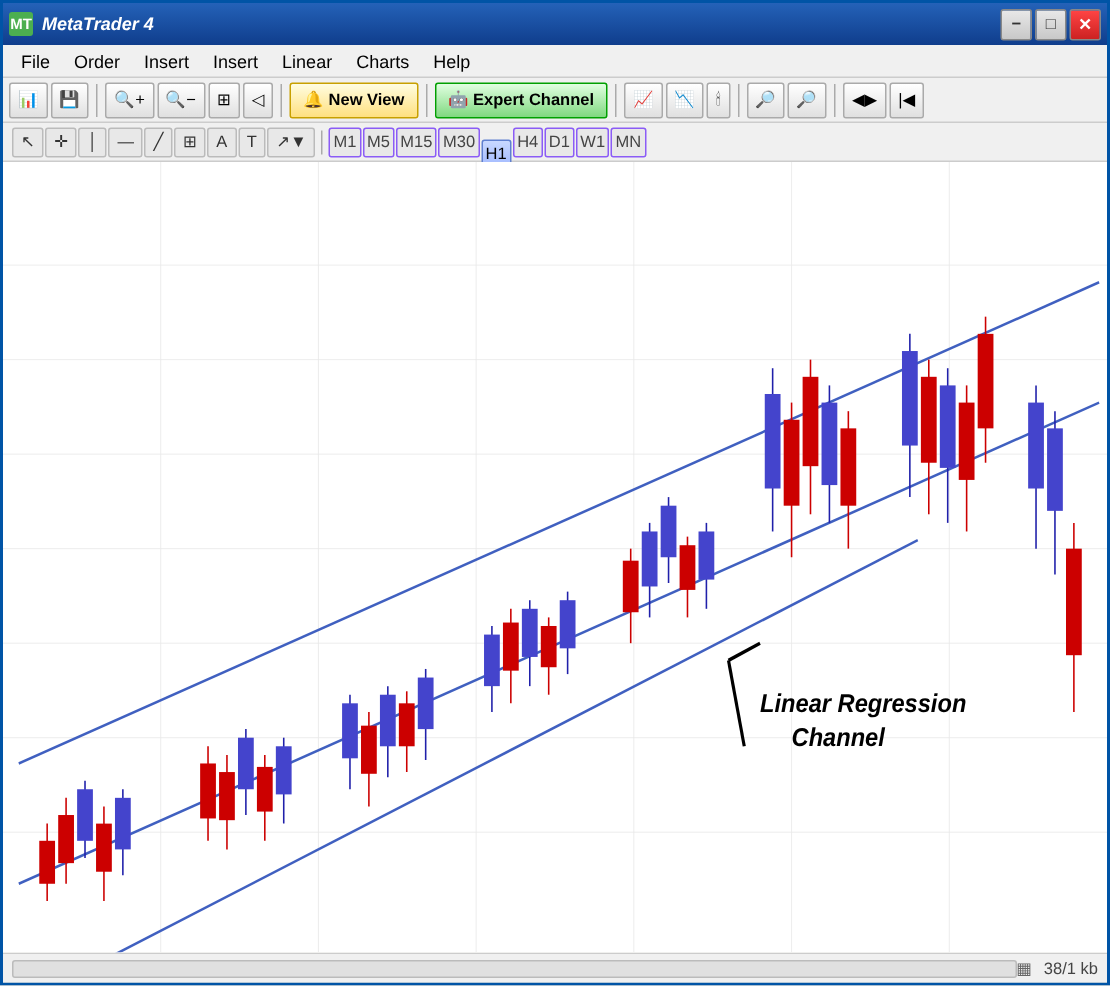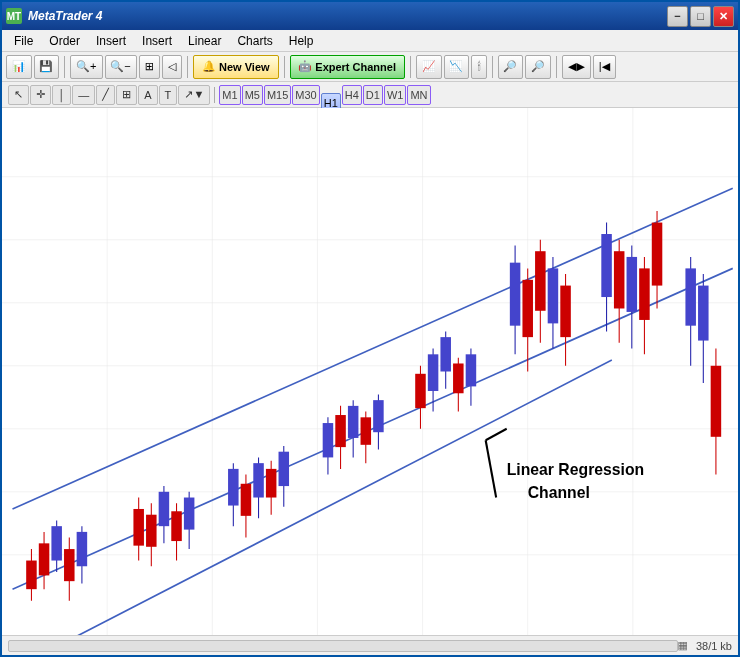--- a/index.html
+++ b/index.html
@@ -154,20 +154,21 @@
       color: #333;
       display: flex; align-items: center;
     }
 
     
     .chart-area {
       flex: 1;
       background: white;
       position: relative;
       overflow: hidden;
+      font-style: italic;
     }
 
     
     .status-bar {
       height: 20px;
       background: #f0f0f0;
       border-top: 1px solid #ccc;
       display: flex;
       align-items: center;
       padding: 0 6px;

